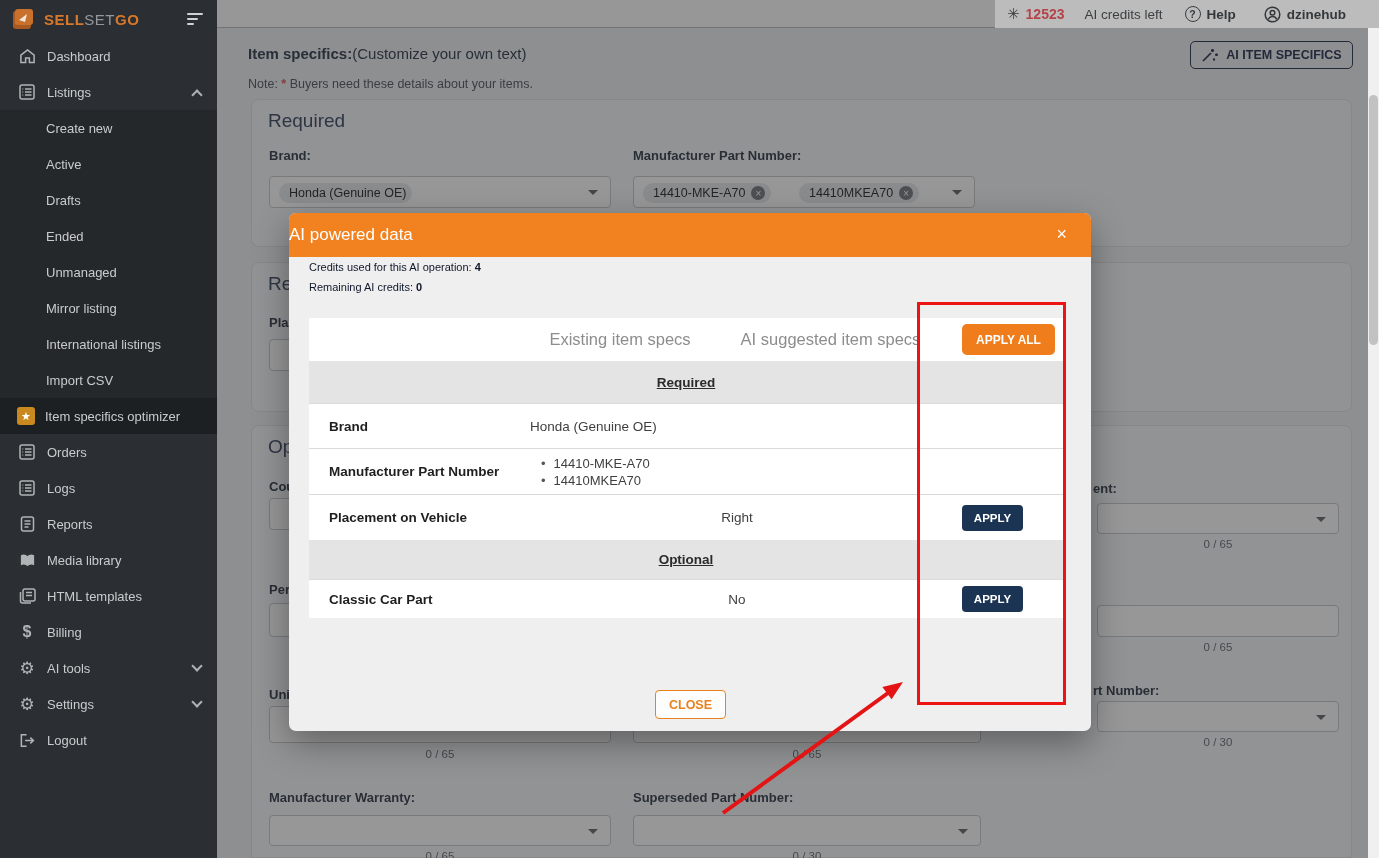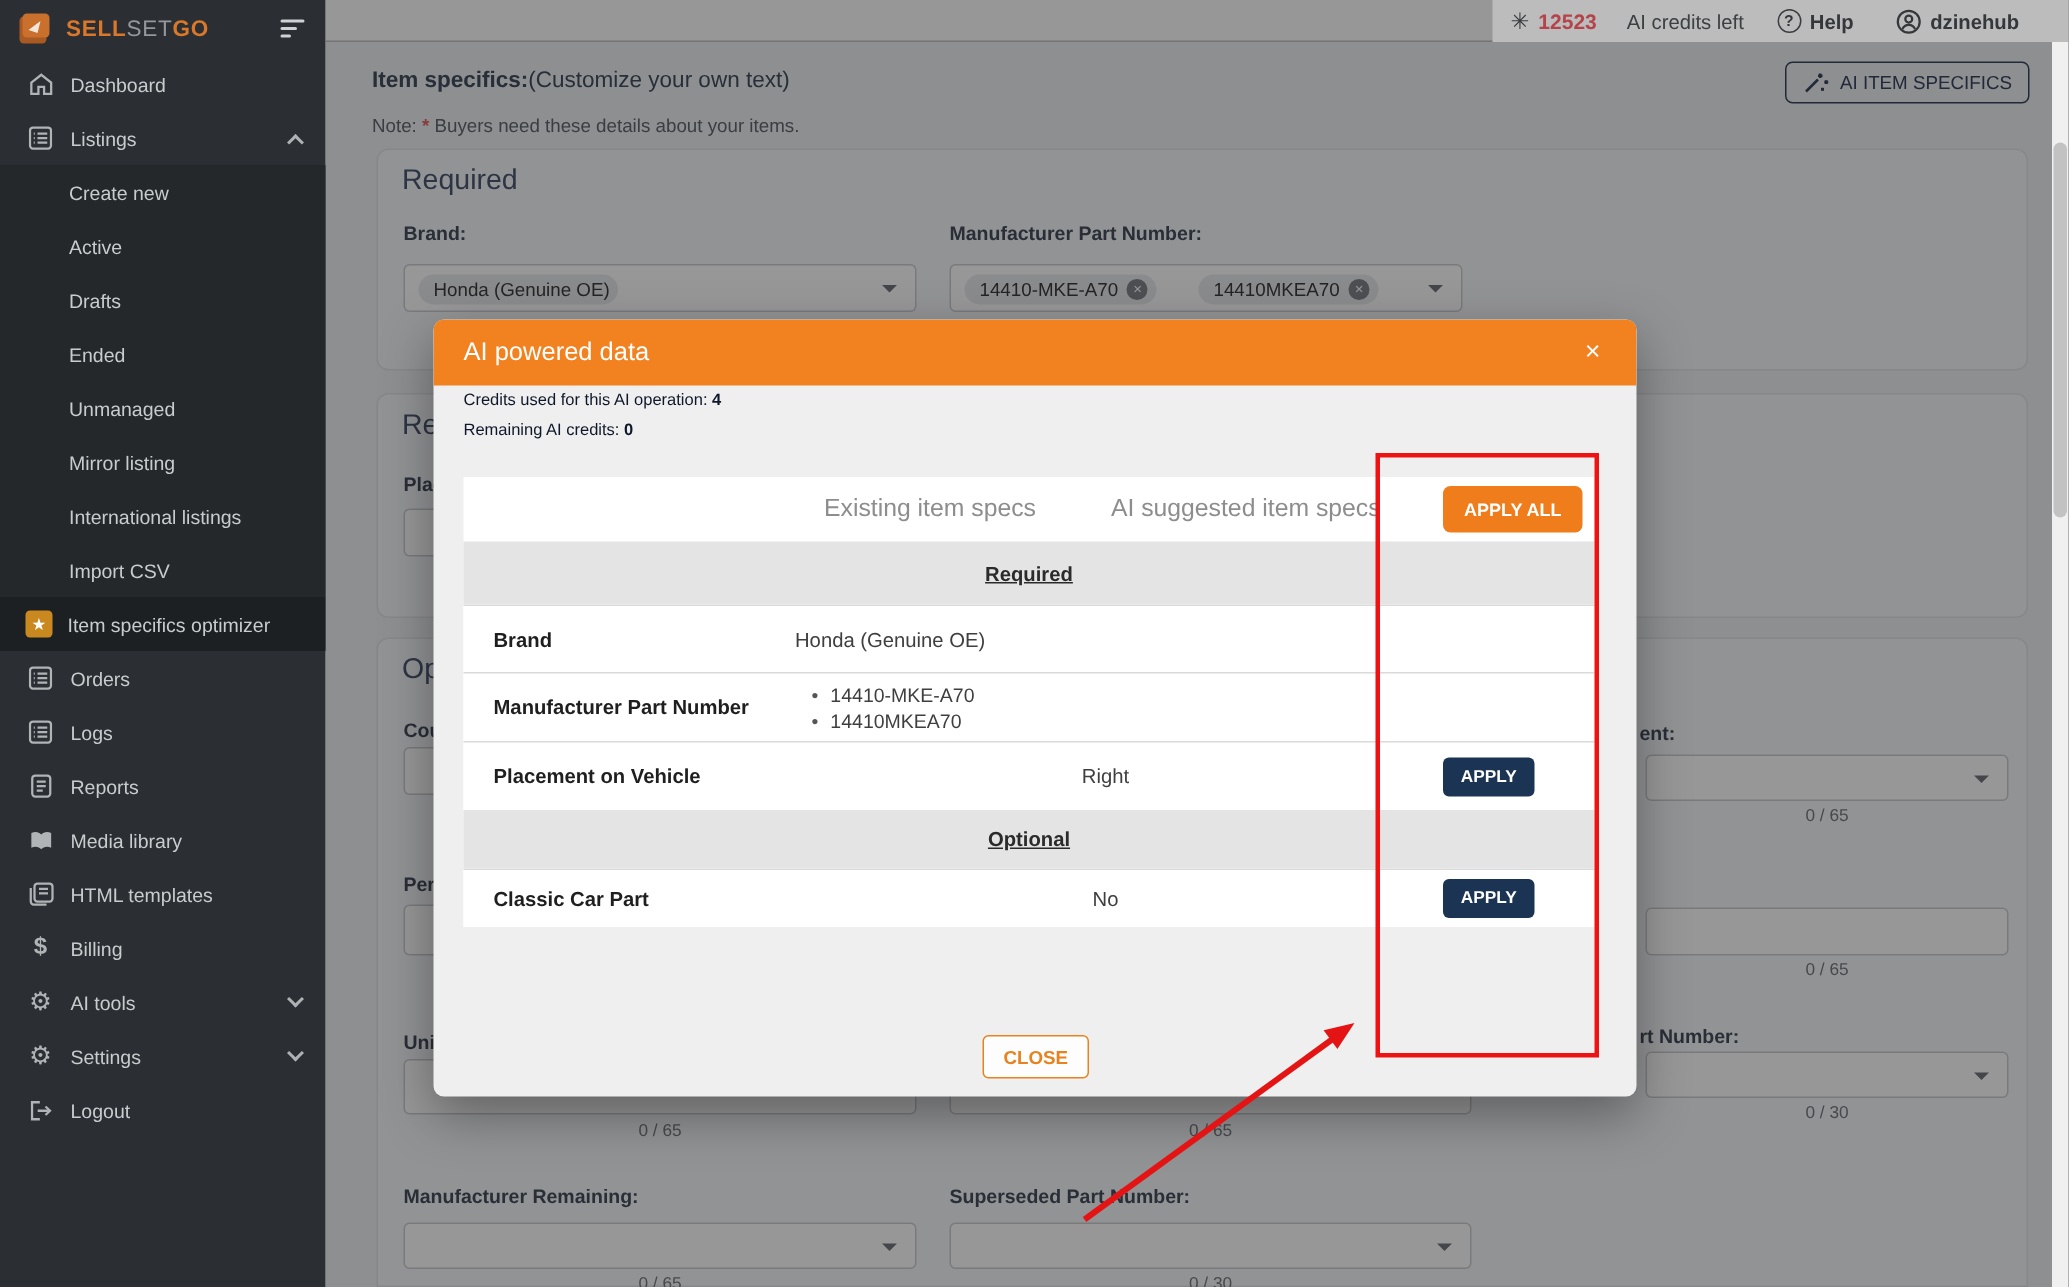--- a/index.html
+++ b/index.html
@@ -39,42 +39,42 @@
   .help-circle { width:16px; height:16px; border:1.6px solid #3a3d40; border-radius:50%; font-size:10.5px; font-weight:bold; display:flex; align-items:center; justify-content:center; margin:0 6px 0 22px; }
   .tp-text { font-size:13.5px; font-weight:bold; }
   .user-icon { margin:0 6px 0 28px; display:flex; }
 
   
   .content { position:absolute; left:217px; top:28px; width:1162px; height:830px; background:#eef0f2; z-index:1; }
   .page-title { position:absolute; left:31px; top:17px; font-size:15px; color:#394656; }
   .page-title b { font-weight:bold; }
   .page-note { position:absolute; left:31px; top:49px; font-size:12.5px; color:#5a5f64; }
   .page-note .star { color:#e15b5b; font-weight:bold; }
-  .ai-specifics-btn { position:absolute; left:973px; top:13px; width:163px; height:28px; border:1.5px solid #2f3b56; border-radius:5px; color:#2f3b56; font-weight:normal; font-size:12.5px; display:flex; align-items:center; justify-content:center; gap:7px; background:transparent; cursor:pointer; }
+  .ai-specifics-btn { position:absolute; left:973px; top:13px; width:163px; height:28px; border:1.5px solid #2f3b56; border-radius:5px; color:#2f3b56; font-weight:bold; font-size:12.5px; display:flex; align-items:center; justify-content:center; gap:7px; background:transparent; cursor:pointer; }
 
   .card { position:absolute; background:#f7f8f9; border:1px solid #e1e3e5; border-radius:8px; }
   .card-title { position:absolute; left:16px; top:10px; font-size:19px; color:#43506a; }
   .f-label { position:absolute; font-size:13px; font-weight:bold; color:#3b4553; }
   .f-input, .f-select { position:absolute; background:#fff; border:1px solid #c9cbcd; border-radius:4px; }
   .caret { position:absolute; right:12px; top:50%; margin-top:-2px; width:0; height:0; border-left:5px solid transparent; border-right:5px solid transparent; border-top:5px solid #6b6f74; }
   .tag { position:absolute; top:6px; height:20px; background:#e8eaec; border-radius:11px; display:flex; align-items:center; padding:0 6px 0 10px; font-size:12.5px; color:#333; white-space:nowrap; }
   .tag .x { width:14px; height:14px; margin-left:6px; border-radius:50%; background:#7b7f84; color:#fff; font-size:10px; display:flex; align-items:center; justify-content:center; }
   .counter { position:absolute; font-size:11.5px; color:#707478; text-align:center; }
 
   
   .dim-overlay { position:absolute; left:217px; top:0; width:1162px; height:858px; background:rgba(18,18,20,0.44); z-index:10; }
 
   
   .scrollbar { position:absolute; left:1368px; top:28px; width:11px; height:830px; background:#f0f0f0; z-index:12; }
   .scroll-thumb { position:absolute; left:1px; top:67px; width:9px; height:250px; background:#c2c2c2; border-radius:5px; }
 
   
   .modal { position:absolute; left:289px; top:213px; width:802px; height:518px; background:#efefef; border-radius:7px; box-shadow:0 12px 34px rgba(0,0,0,.35); z-index:20; overflow:hidden; }
   .modal-header { position:absolute; left:0; top:0; width:100%; height:44px; background:#f2811f; display:flex; align-items:center; }
-  .modal-title { color:#fff; font-size:17px; margin-left:20px; }
+  .modal-title { color:#fff; font-size:17px; }
   .modal-x { position:absolute; right:24px; top:12px; color:#fff; font-size:18px; line-height:18px; cursor:pointer; }
   .credits { position:absolute; left:20px; top:44px; font-size:11px; color:#0f172a; line-height:20px; }
   .credits b { font-weight:bold; }
   .ai-table { position:absolute; left:20px; top:105px; width:754px; background:#fff; }
   .t-row { position:relative; width:100%; }
   .t-row.data { background:#fff; border-top:1px solid #dadada; }
   .t-row.section { background:#e4e4e4; display:flex; align-items:center; justify-content:center; font-size:13.5px; font-weight:bold; color:#2b2b2b; }
   .t-row.section span { text-decoration:underline; }
   .t-head { height:43px; }
   .col-h { position:absolute; top:0; height:43px; display:flex; align-items:center; justify-content:center; color:#8d8d8d; font-size:16.5px; }
@@ -325,21 +325,21 @@
 
       <div class="f-input" style="left:845px; top:179px; width:242px; height:32px;"></div>
       <div class="counter" style="left:845px; top:215px; width:242px;">0 / 65</div>
 
       <div class="f-label" style="left:841px; top:257px;">rt Number:</div>
       <div class="f-select" style="left:845px; top:275px; width:242px; height:31px;">
           <span class="caret"></span>
         </div>
       <div class="counter" style="left:845px; top:310px; width:242px;">0 / 30</div>
 
-      <div class="f-label" style="left:17px; top:364px;">Manufacturer Remaining:</div>
+      <div class="f-label" style="left:17px; top:364px;">Manufacturer Warranty:</div>
       <div class="f-select" style="left:17px; top:389px; width:342px; height:31px;">
           <span class="caret"></span>
         </div>
       <div class="counter" style="left:17px; top:424px; width:342px;">0 / 65</div>
 
       <div class="f-label" style="left:381px; top:364px;">Superseded Part Number:</div>
       <div class="f-select" style="left:381px; top:389px; width:348px; height:31px;">
           <span class="caret"></span>
         </div>
       <div class="counter" style="left:381px; top:424px; width:348px;">0 / 30</div>

